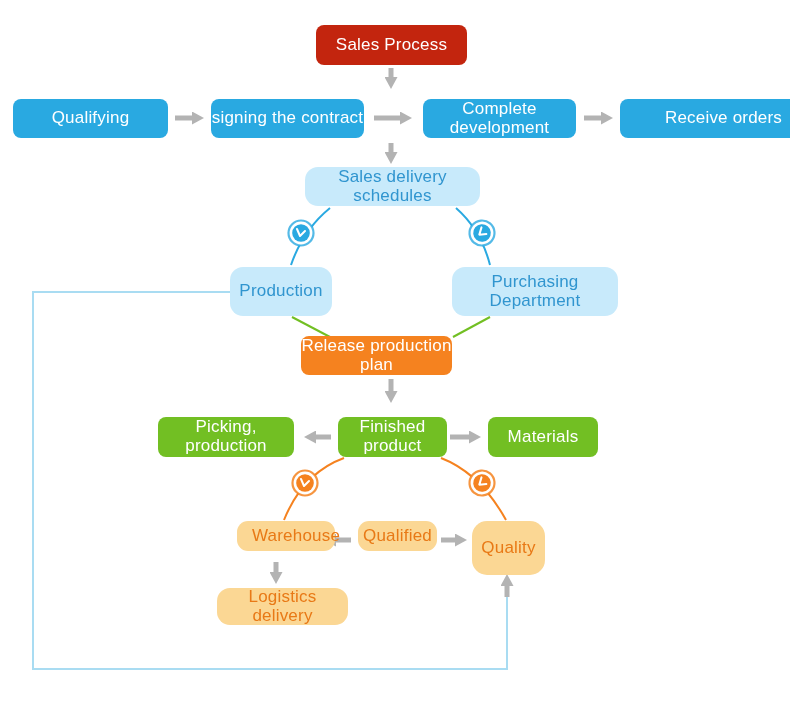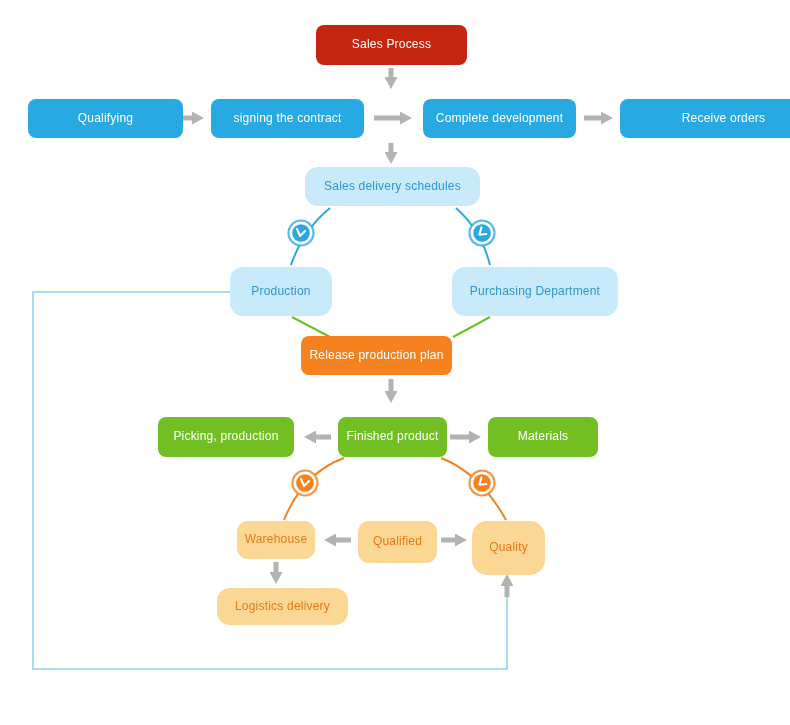--- a/index.html
+++ b/index.html
@@ -3,47 +3,47 @@
 <meta charset="utf-8">
 <style>
   html,body{margin:0;padding:0;background:#fff;}
   body{font-family:"Liberation Sans","DejaVu Sans",sans-serif;}
   .canvas{
     position:relative;width:790px;height:725px;background:#ffffff;overflow:hidden;
   }
   .connectors{position:absolute;left:0;top:0;width:790px;height:725px;}
   .node{
     position:absolute;display:flex;align-items:center;justify-content:center;
-    font-size:12px;line-height:1.1;color:#fff;border-radius:8px;text-align:center;
+    font-size:17px;line-height:1.1;color:#fff;border-radius:8px;text-align:center;
     letter-spacing:.2px;
   }
   
   #n-sales{left:316px;top:25px;width:151px;height:40px;background:#c3250e;}
   
   .blue{background:#29a9e1;}
-  #n-qualifying{left:28px;top:99px;width:155px;height:39px;}
+  #n-qualifying{left:13px;top:99px;width:155px;height:39px;}
   #n-signing{left:211px;top:99px;width:153px;height:39px;}
   #n-complete{left:423px;top:99px;width:153px;height:39px;}
   #n-receive{left:620px;top:99px;width:151px;height:39px;padding-left:28px;}
   
   .lblue{background:#c8eafb;color:#3095cf;border-radius:13px;}
   #n-issued{left:305px;top:167px;width:175px;height:39px;}
   #n-production{left:230px;top:267px;width:102px;height:49px;}
   #n-purchasing{left:452px;top:267px;width:166px;height:49px;}
   
   #n-release{left:301px;top:336px;width:151px;height:39px;background:#f5821f;}
   
   .green{background:#72bf23;}
   #n-picking{left:158px;top:417px;width:136px;height:40px;}
   #n-finished{left:338px;top:417px;width:109px;height:40px;}
   #n-materials{left:488px;top:417px;width:110px;height:40px;}
   
   .tan{background:#fbd794;color:#e87916;border-radius:11px;}
-  #n-warehouse{left:237px;top:521px;width:78px;height:38px;}
-  #n-qualified{left:358px;top:521px;width:79px;height:42px;}
+  #n-warehouse{left:237px;top:521px;width:78px;height:30px;padding-left:20px;}
+  #n-qualified{left:358px;top:521px;width:79px;height:30px;}
   #n-quality{left:472px;top:521px;width:73px;height:54px;border-radius:15px;}
   #n-logistics{left:217px;top:588px;width:131px;height:37px;border-radius:13px;}
 </style>
 </head>
 <body>
 
 <div class="canvas">
 
   <svg class="connectors" width="790" height="725" viewBox="0 0 790 725">
     <defs>

